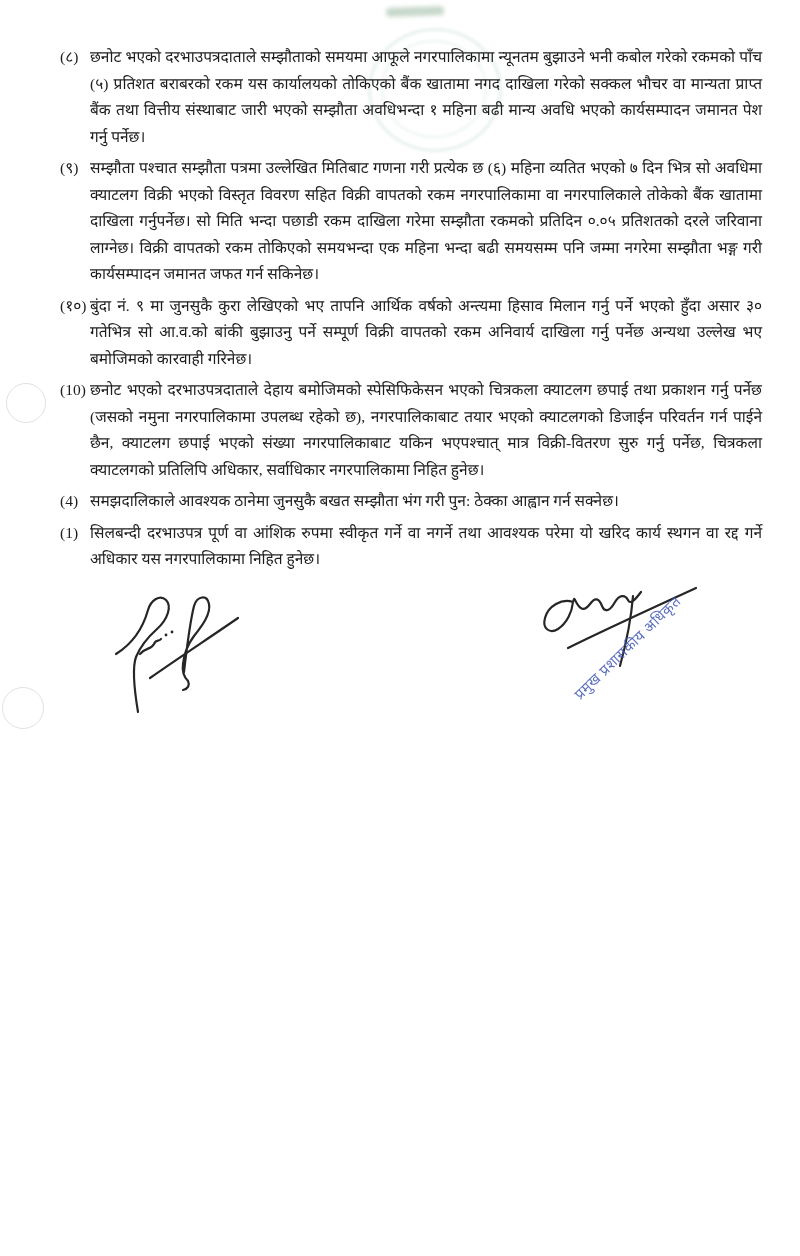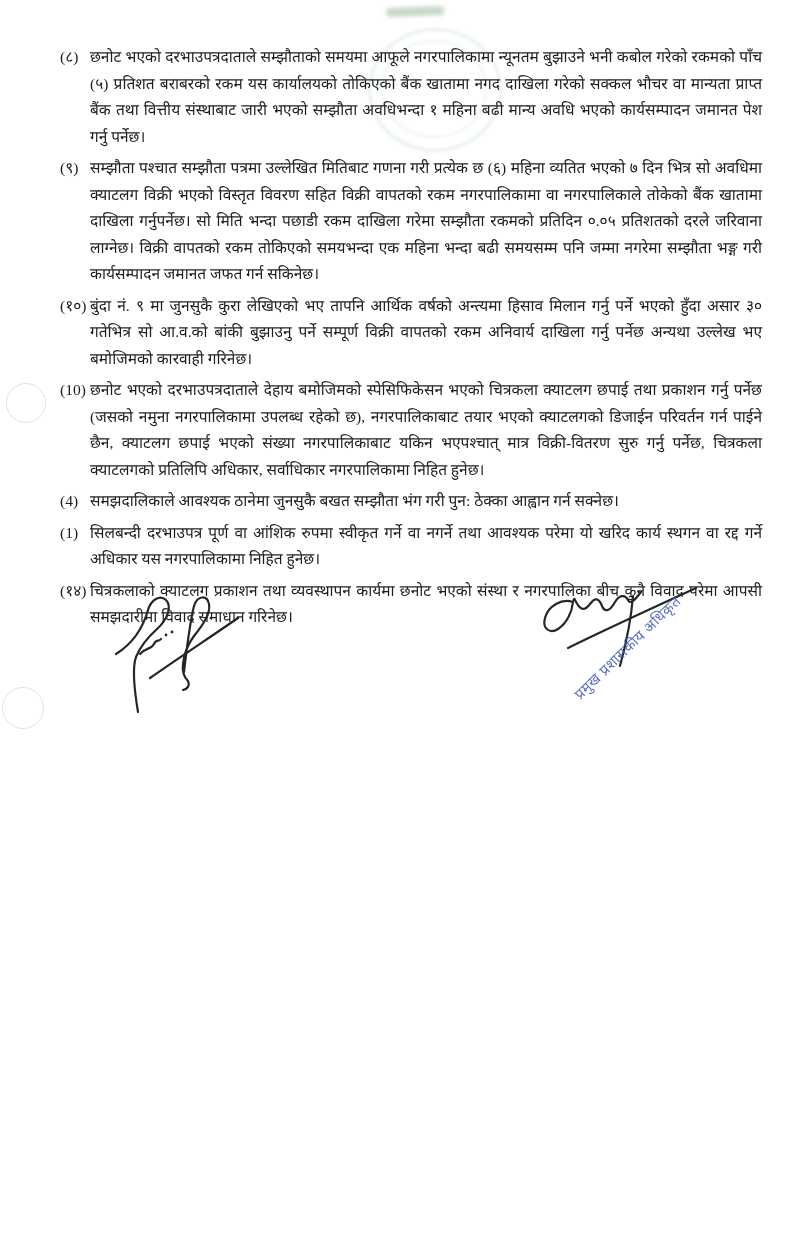--- a/index.html
+++ b/index.html
@@ -96,24 +96,20 @@
     <div class="clause">
       <span class="clause-num">(4)</span>
       <span class="clause-text">समझदालिकाले आवश्यक ठानेमा जुनसुकै बखत सम्झौता भंग गरी पुन: ठेक्का आह्वान गर्न सक्नेछ।</span>
     </div>
 
     <div class="clause">
       <span class="clause-num">(1)</span>
       <span class="clause-text">सिलबन्दी दरभाउपत्र पूर्ण वा आंशिक रुपमा स्वीकृत गर्ने वा नगर्ने तथा आवश्यक परेमा यो खरिद कार्य स्थगन वा रद्द गर्ने अधिकार यस नगरपालिकामा निहित हुनेछ।</span>
     </div>
 
-    <div class="clause">
-      <span class="clause-num">(१४)</span>
-      <span class="clause-text">चित्रकलाको क्याटलग प्रकाशन तथा व्यवस्थापन कार्यमा छनोट भएको संस्था र नगरपालिका बीच कुनै विवाद परेमा आपसी समझदारीमा विवाद समाधान गरिनेछ।</span>
-    </div>
 
   </div>
 
   <svg class="sig-left" width="200" height="150" viewBox="0 0 200 150" xmlns="http://www.w3.org/2000/svg">
     <path class="sig-stroke" d="M28,62 C44,52 55,36 60,18 C63,8 72,2 78,8 C84,14 80,27 69,37 C59,46 52,55 48,65 C44,76 46,96 50,120"></path>
     <path class="sig-stroke" d="M52,62 C58,55 63,58 66,52 C68,47 71,50 73,47"></path>
     <circle cx="78" cy="43" r="1.4" fill="#262626"></circle>
     <circle cx="84" cy="40" r="1.4" fill="#262626"></circle>
     <path class="sig-stroke" d="M96,80 C99,54 102,30 106,14 C109,4 119,2 121,12 C123,22 114,34 106,44 C100,52 96,62 95,72 C94,79 96,85 100,89 C102,93 100,97 95,98"></path>
     <path class="sig-stroke" d="M150,26 C124,44 92,65 62,86"></path>

